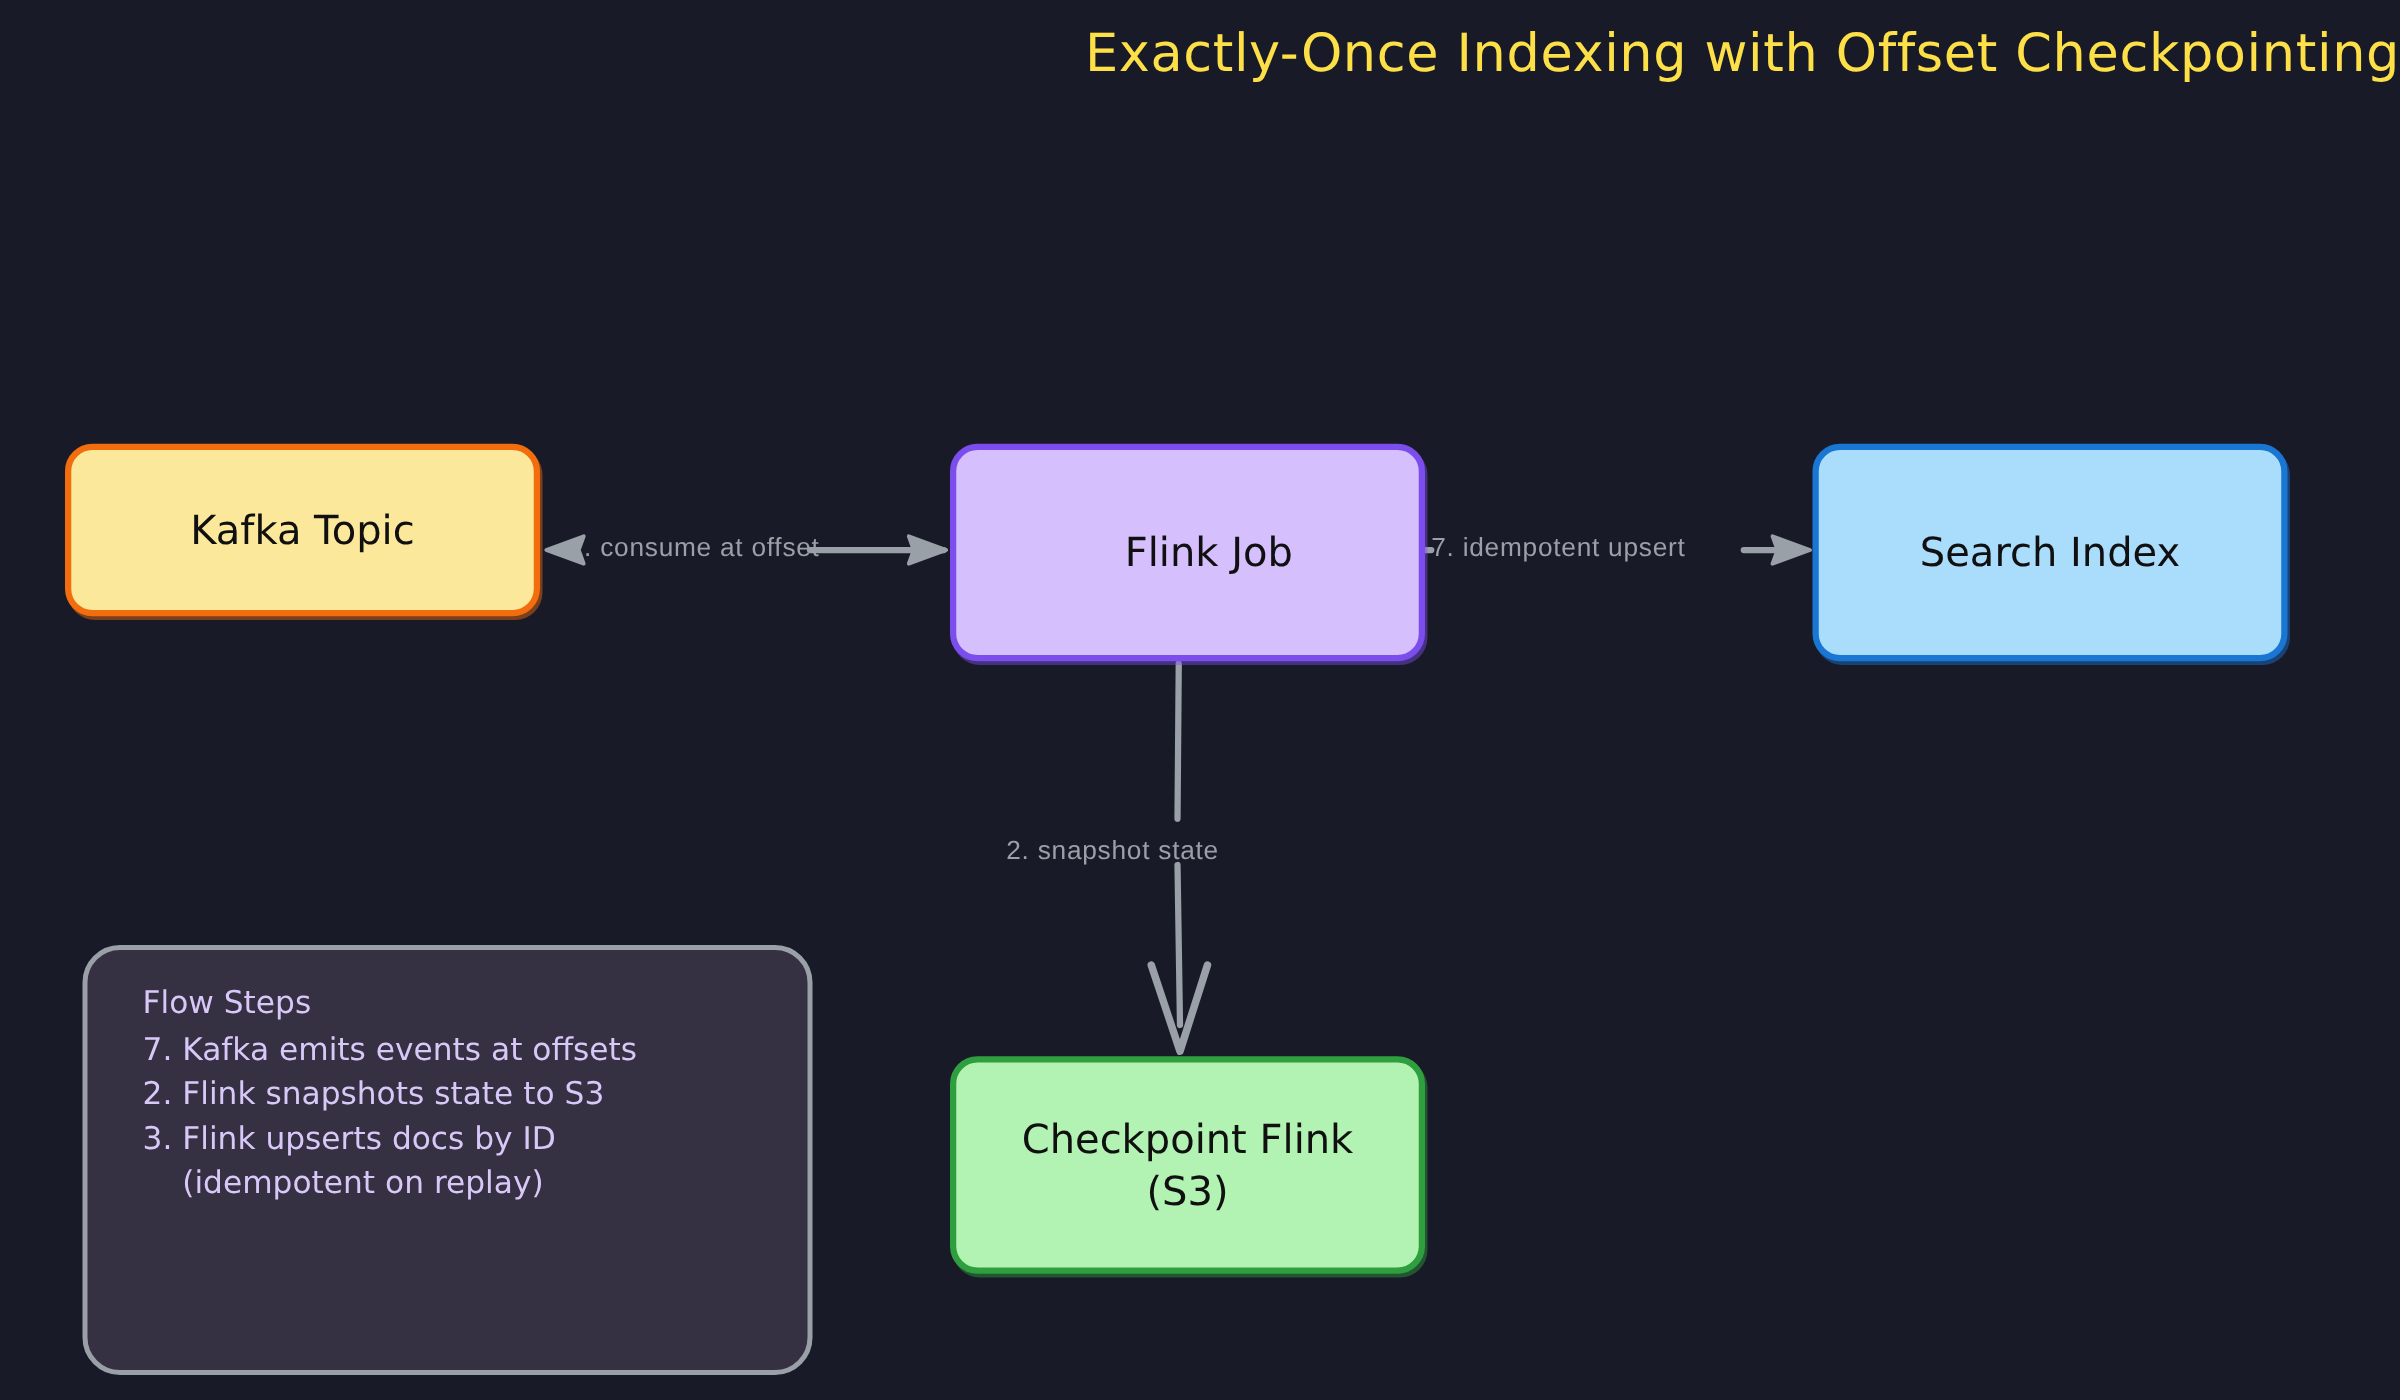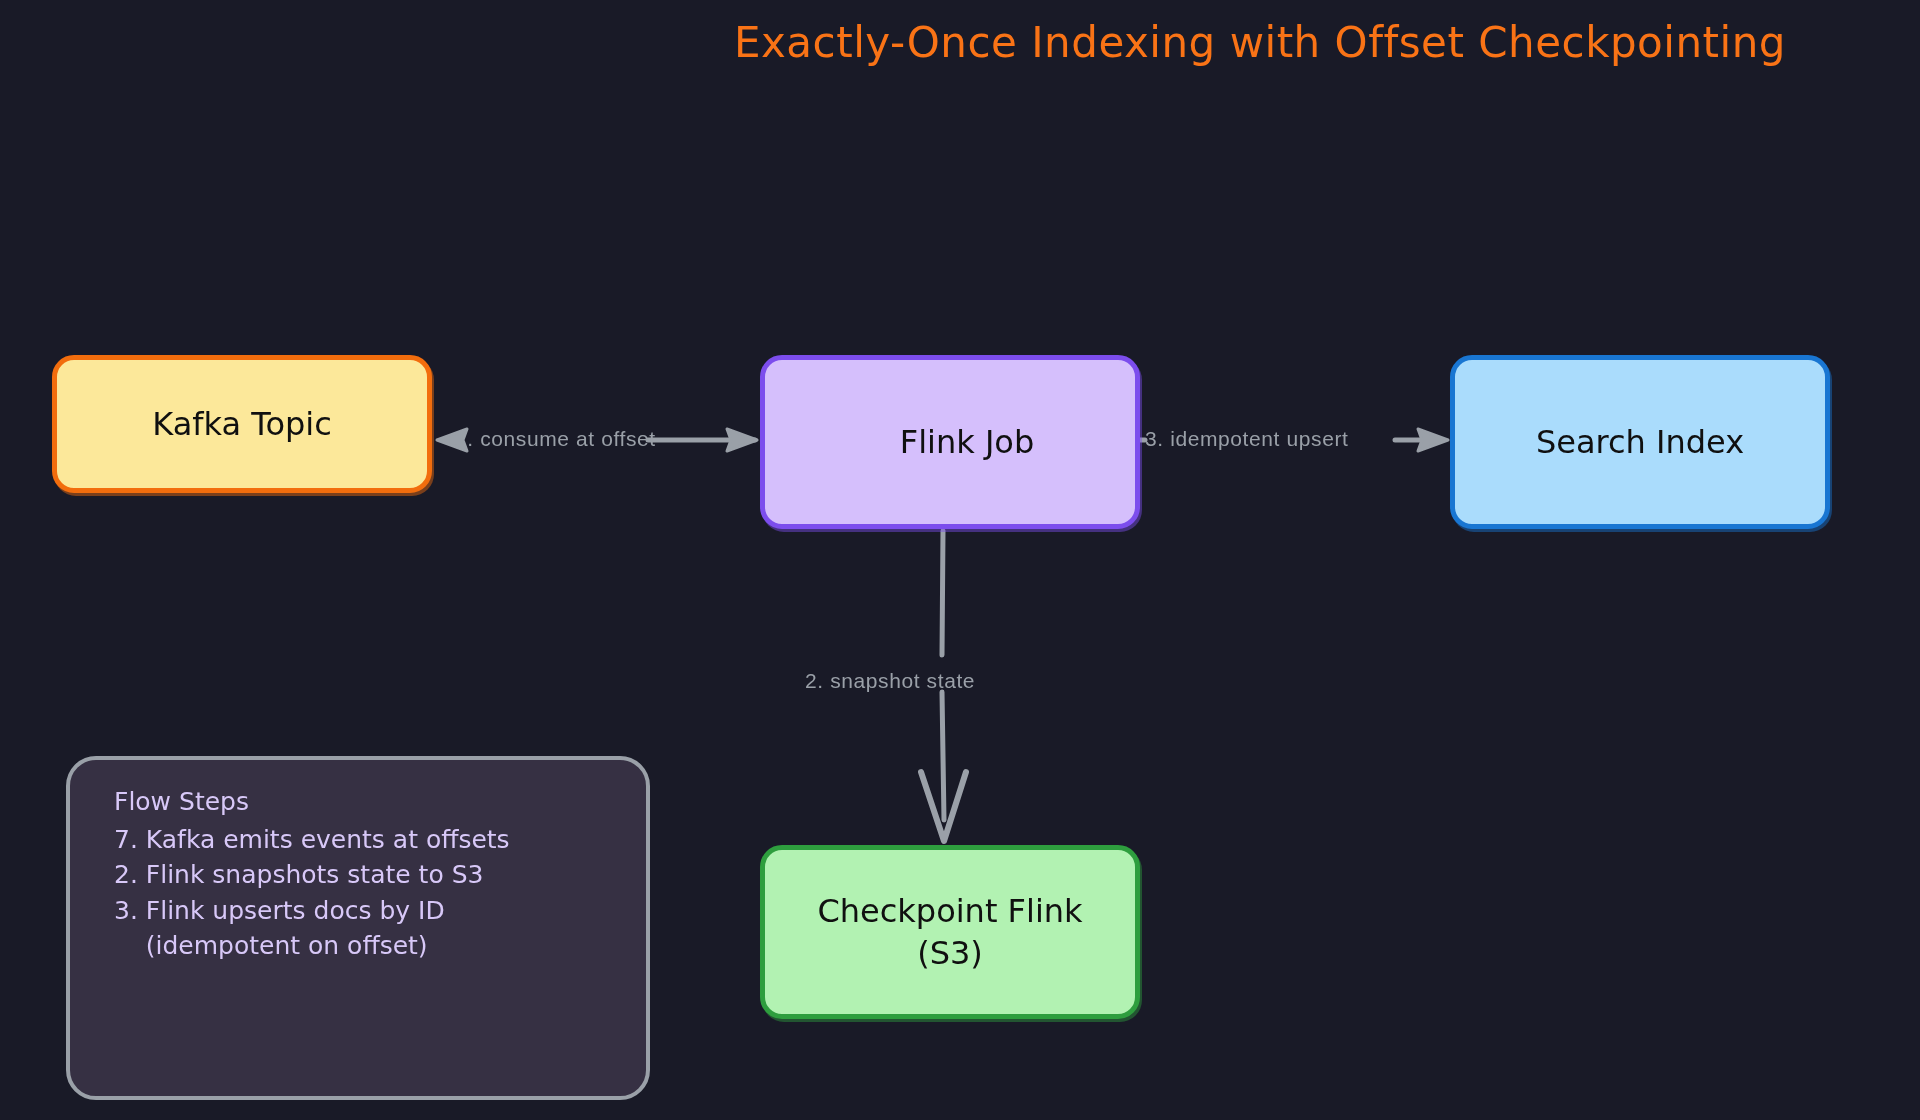--- a/index.html
+++ b/index.html
@@ -16,24 +16,24 @@
     overflow: hidden;
     font-family: "DejaVu Sans", sans-serif;
   }
 
   
   #diagram-title {
     position: absolute;
     left: 0;
     top: 18px;
     width: 1920px;
-    text-align: center;
+    text-align: right;
     padding-left: 600px;
     box-sizing: border-box;
-    color: #f97316;
+    color: #fde047;
     font-size: 42px;
     font-family: "DejaVu Sans", sans-serif;
     font-weight: 400;
     letter-spacing: 0.5px;
     white-space: nowrap;
   }
 
   
   #edge-layer {
     position: absolute;
@@ -178,23 +178,23 @@
     <span>
       <span>Checkpoint Flink</span><br>
       <span>(S3)</span>
     </span>
   </div>
 
   <div class="edge-label" id="edge-label-consume">1. consume at offset</div>
 
   <div class="edge-label" id="edge-label-snapshot">2. snapshot state</div>
 
-  <div class="edge-label" id="edge-label-upsert">3. idempotent upsert</div>
+  <div class="edge-label" id="edge-label-upsert">7. idempotent upsert</div>
 
   <div id="legend-box">
     <div id="legend-title">Flow Steps</div>
     <span class="legend-step">7. Kafka emits events at offsets</span>
     <span class="legend-step">2. Flink snapshots state to S3</span>
     <span class="legend-step">3. Flink upserts docs by ID</span>
-    <span class="legend-step">    (idempotent on offset)</span>
+    <span class="legend-step">    (idempotent on replay)</span>
   </div>
 
 </div>
 
 </body></html>

